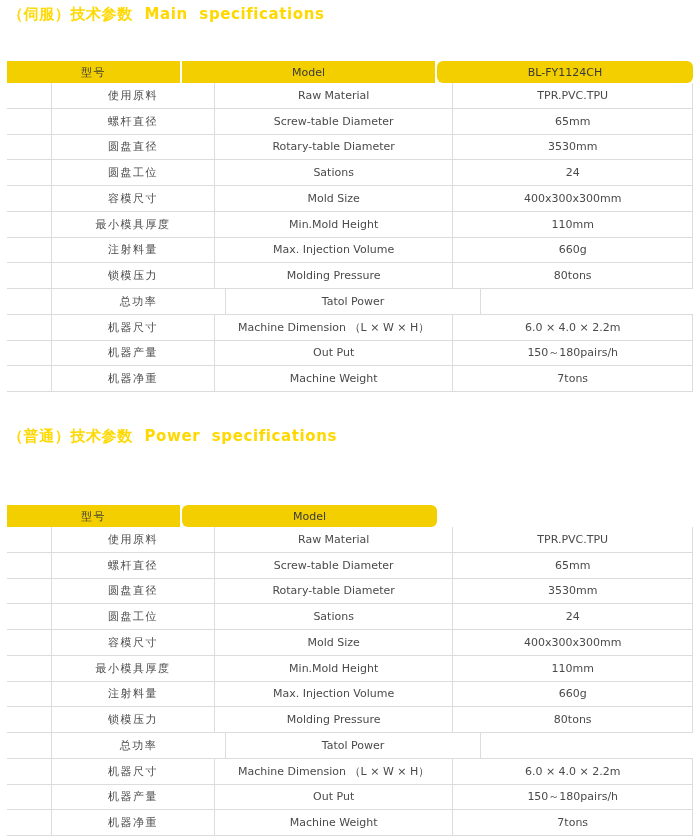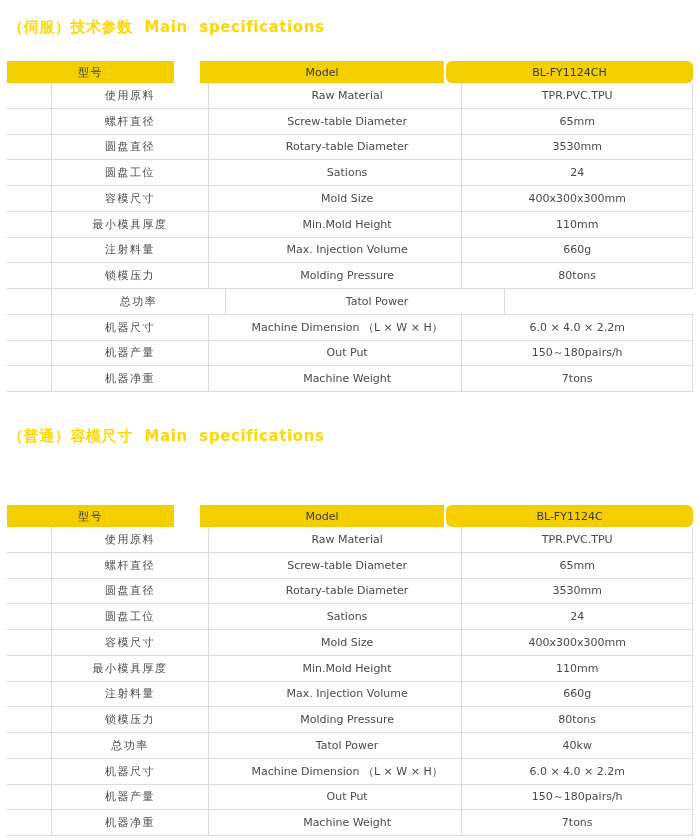--- a/index.html
+++ b/index.html
@@ -18,21 +18,21 @@
   .section-title {
     position: absolute;
     left: 8px;
     margin: 0;
     font-size: 15px;
     font-weight: bold;
     color: #FFD800;
     white-space: pre;
     letter-spacing: 0.6px;
   }
-  #title-0 { top: 18px; }
+  #title-0 { top: 5px; }
   #title-1 { top: 427px; }
 
   .spec-table {
     position: absolute;
     left: 7px;
     width: 686px;
   }
   #table-0 { top: 61px; }
   #table-1 { top: 505px; }
 
@@ -41,21 +41,21 @@
   .cell {
     display: flex;
     align-items: center;
     justify-content: center;
     box-sizing: border-box;
     font-size: 11px;
     overflow: hidden;
     white-space: pre;
   }
   .c1 { width: 175px; letter-spacing: 1.5px; }
-  .c2 { width: 255px; margin-left: 24px; }
+  .c2 { width: 255px; }
   .c3 { width: 256px; }
 
   .row.header { height: 22px; }
   .row.header .cell {
     background: #F3CF00;
     color: #3a3a3a;
     border-right: 2px solid #ffffff;
   }
   .row.header .cell:last-child { border-right: none; border-radius: 6px; }
 
@@ -136,27 +136,26 @@
           <div class="cell c3">150～180pairs/h</div>
         </div>
         <div class="row body">
           <div class="cell c1">机器净重</div>
           <div class="cell c2">Machine Weight</div>
           <div class="cell c3">7tons</div>
         </div>
       </div>
   </div>
 
-  <h2 class="section-title" id="title-1">（普通）容模尺寸  Main  specifications</h2>
+  <h2 class="section-title" id="title-1">（普通）技术参数  Power  specifications</h2>
 
   <div class="spec-table" id="table-1">
     <div class="row header">
       <div class="cell c1">型号</div>
       <div class="cell c2">Model</div>
-      <div class="cell c3">BL-FY1124C</div>
     </div>
     <div class="tbody">
         <div class="row body">
           <div class="cell c1">使用原料</div>
           <div class="cell c2">Raw Material</div>
           <div class="cell c3">TPR.PVC.TPU</div>
         </div>
         <div class="row body">
           <div class="cell c1">螺杆直径</div>
           <div class="cell c2">Screw-table Diameter</div>
@@ -188,21 +187,20 @@
           <div class="cell c3">660g</div>
         </div>
         <div class="row body">
           <div class="cell c1">锁模压力</div>
           <div class="cell c2">Molding Pressure</div>
           <div class="cell c3">80tons</div>
         </div>
         <div class="row body">
           <div class="cell c1">总功率</div>
           <div class="cell c2">Tatol Power</div>
-          <div class="cell c3">40kw</div>
         </div>
         <div class="row body">
           <div class="cell c1">机器尺寸</div>
           <div class="cell c2">Machine Dimension （L × W × H）</div>
           <div class="cell c3">6.0 × 4.0 × 2.2m</div>
         </div>
         <div class="row body">
           <div class="cell c1">机器产量</div>
           <div class="cell c2">Out Put</div>
           <div class="cell c3">150～180pairs/h</div>

